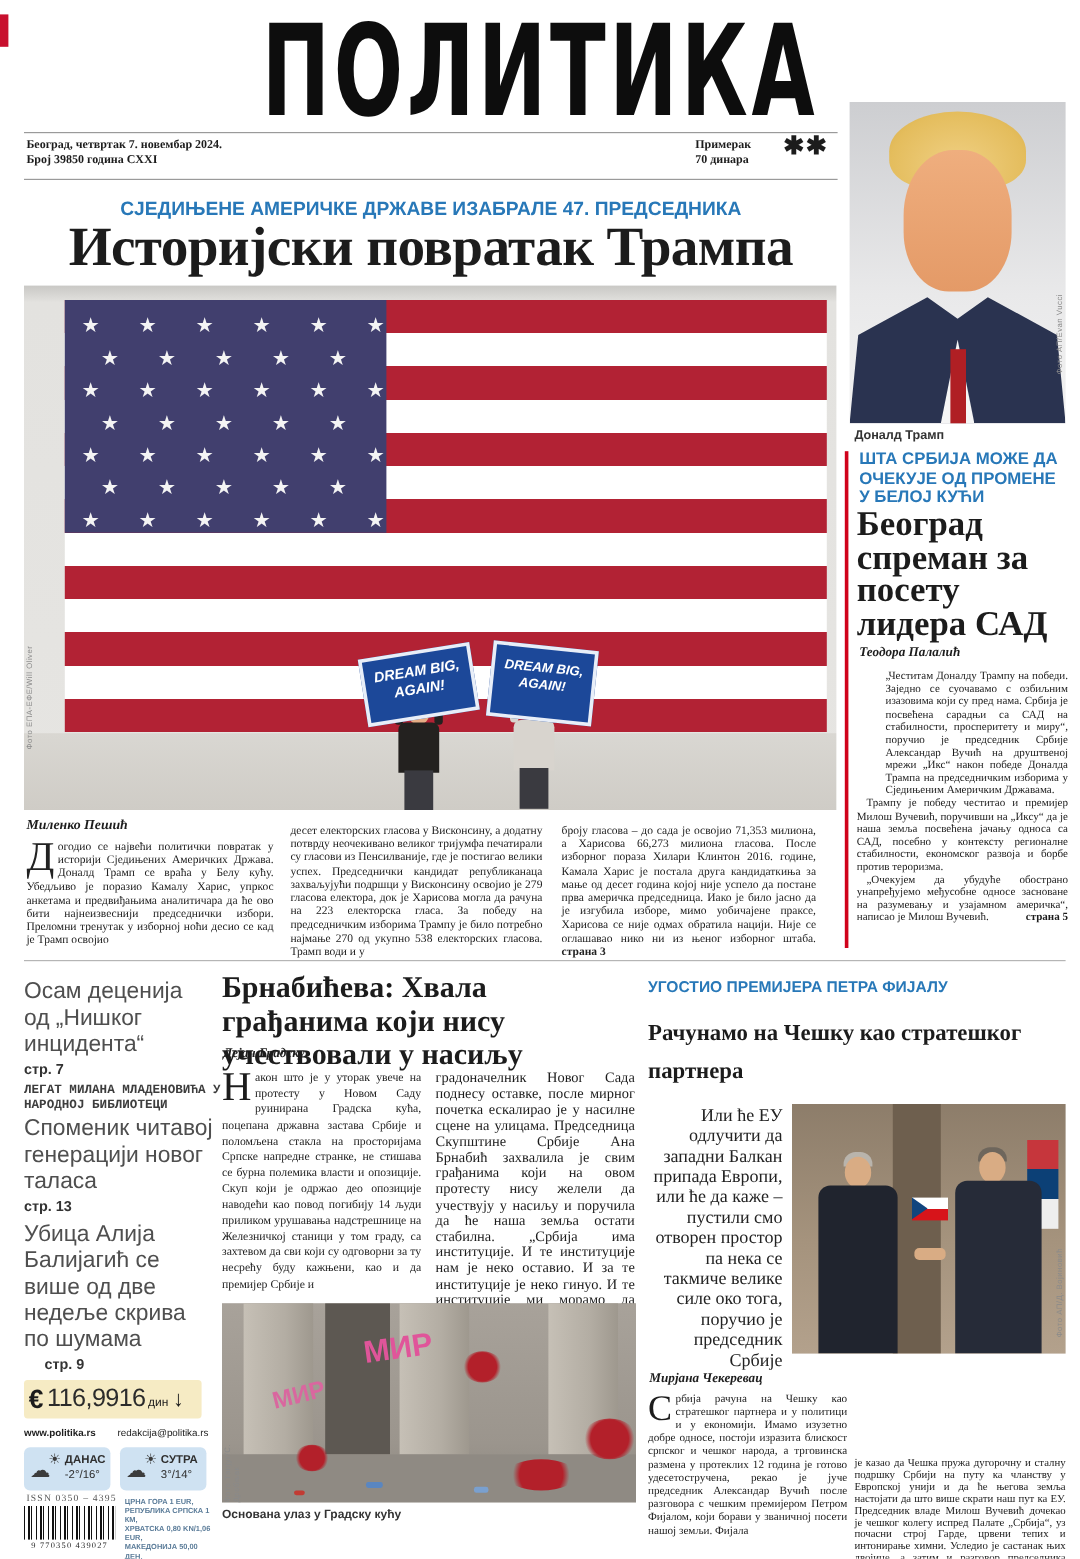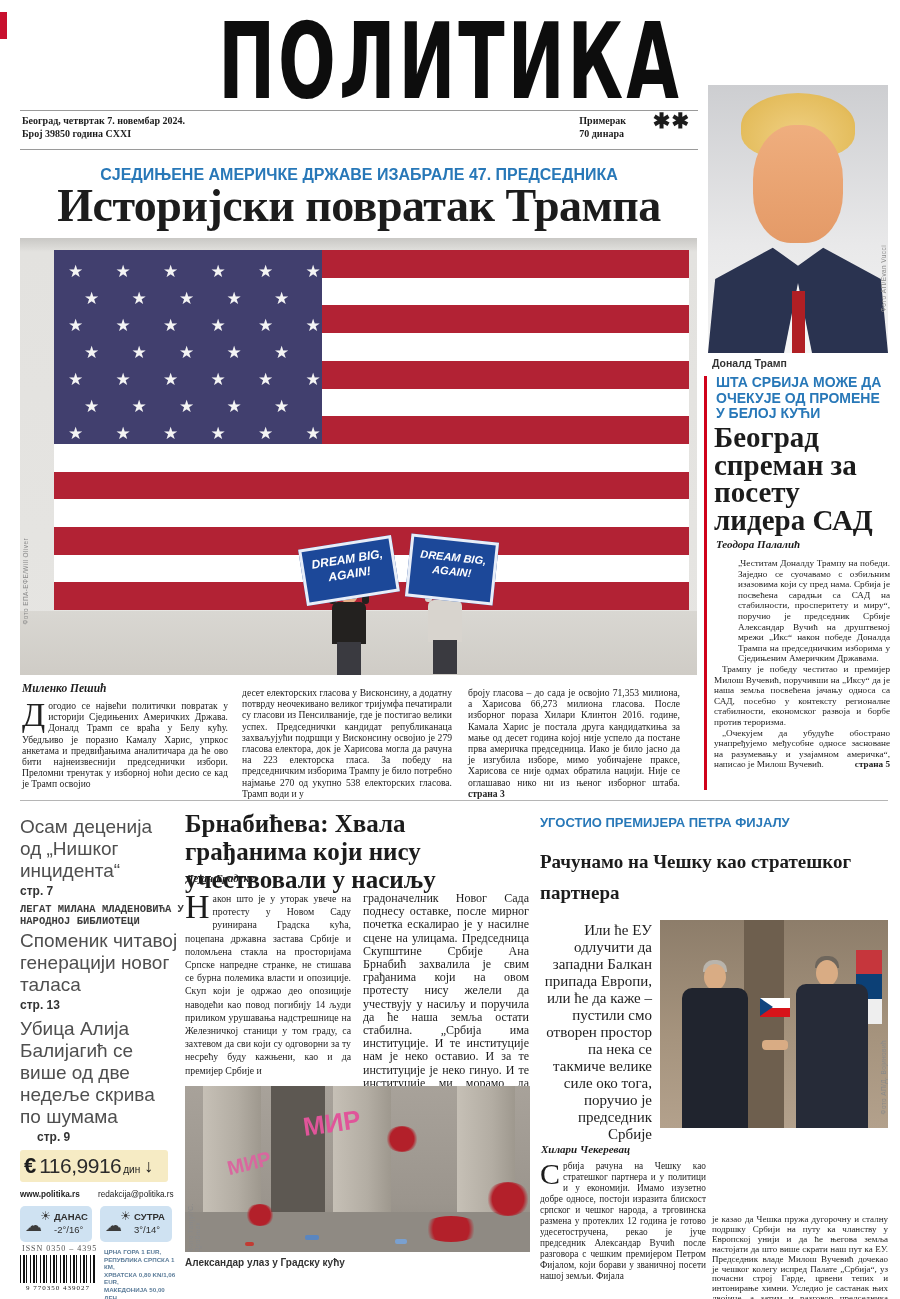--- a/index.html
+++ b/index.html
@@ -317,21 +317,21 @@
   <div id="graf2" class="graffiti">МИР</div>
   <div id="sp1" class="splat"></div>
   <div id="sp2" class="splat"></div>
   <div id="sp3" class="splat"></div>
   <div id="sp4" class="splat"></div>
   <div class="debris" style="left:120px;bottom:12px;width:14px;height:5px;background:#5a86c0"></div>
   <div class="debris" style="left:210px;bottom:8px;width:12px;height:5px;background:#7aa0cf"></div>
   <div class="debris" style="left:60px;bottom:6px;width:9px;height:4px;background:#c23b33"></div>
   <div class="credit" style="left:2px;top:90px">Фото Танјуг/С. Дробњак</div>
 </div>
-<div id="mid-caption" class="abs">Александар улаз у Градску кућу</div>
+<div id="mid-caption" class="abs">Основана улаз у Градску кућу</div>
 
 <div id="br-kicker" class="abs sans blue">
   <div>УГОСТИО ПРЕМИЈЕРА ПЕТРА ФИЈАЛУ</div>
 </div>
 <div id="br-headline" class="abs">Рачунамо на Чешку као стратешког партнера</div>
 <div id="br-pullquote" class="abs">Или ће ЕУ одлучити да западни Балкан припада Европи, или ће да каже – пустили смо отворен простор па нека се такмиче велике силе око тога, поручио је председник Србије</div>
 <div id="br-photo" class="abs">
   <div id="br-panel"></div>
   <div id="rs-flag"></div>
   <div id="fig1-hairgray"></div>
@@ -339,20 +339,20 @@
   <div id="fig1-body" class="fig-body"></div>
   <div id="fig2-hair"></div>
   <div id="fig2-head" class="fig-head"></div>
   <div id="fig2-body" class="fig-body"></div>
   <div id="shake"></div>
   <div id="cz-flag">
       <div id="cz-tri"></div>
     </div>
   <div class="credit" style="right:1px;top:120px">Фото АП/Д. Војиновић</div>
 </div>
-<div id="br-byline" class="abs it b">Хилари Чекеревац</div>
+<div id="br-byline" class="abs it b">Мирјана Чекеревац</div>
 <div id="br-c1" class="abs just">
   <span class="dropcap" style="font-size:30px;line-height:24px">С</span><span>рбија рачуна на Чешку као стратешког партнера и у политици и у економији. Имамо изузетно добре односе, постоји изразита блискост српског и чешког народа, а трговинска размена у протеклих 12 година је готово удесетостручена, рекао је јуче председник Александар Вучић после разговора с чешким премијером Петром Фијалом, који борави у званичној посети нашој земљи. Фијала</span>
 </div>
 <div id="br-c2" class="abs just">
   <span>је казао да Чешка пружа дугорочну и сталну подршку Србији на путу ка чланству у Европској унији и да ће његова земља настојати да што више скрати наш пут ка ЕУ. Председник владе Милош Вучевић дочекао је чешког колегу испред Палате „Србија“, уз почасни строј Гарде, црвени тепих и интонирање химни. Уследио је састанак њих двојице, а затим и разговор председника Вучића и Фијале и пленарни састанак делегација две земље.</span>
   <span class="pageref">страна 6</span>
 </div>
 
 </body></html>

